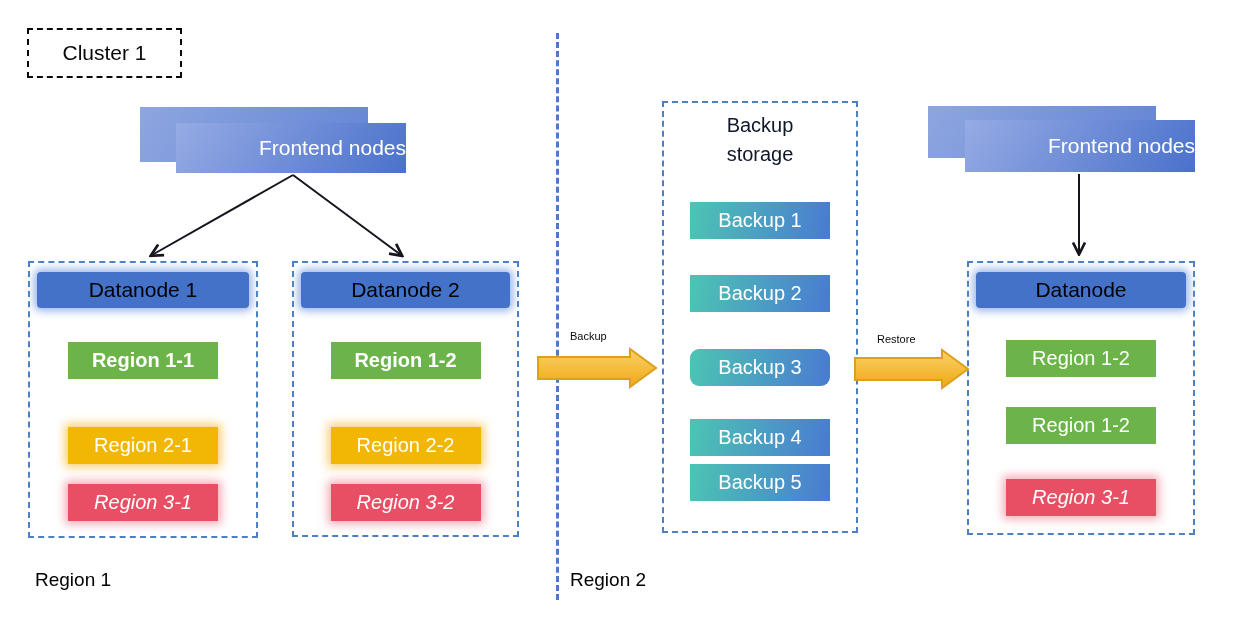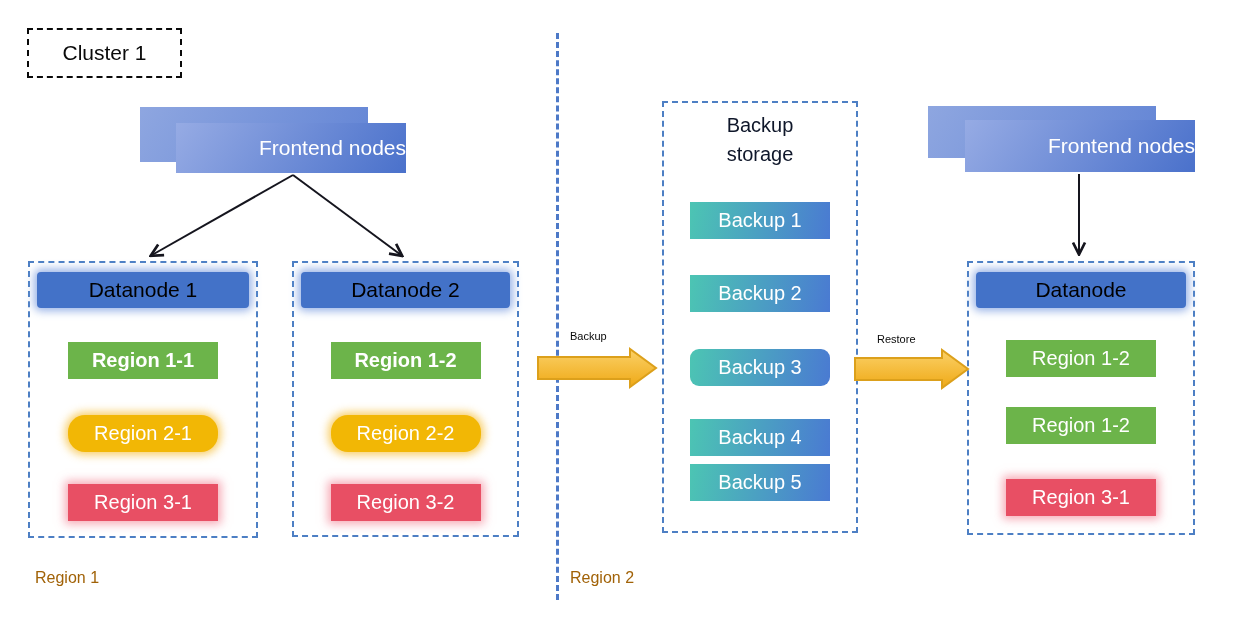--- a/index.html
+++ b/index.html
@@ -47,22 +47,22 @@
     box-shadow:0 0 9px 3px rgba(128,160,225,0.8);
   }
 
   .region {
     position:absolute; left:50%; transform:translateX(-50%);
     width:150px; height:37px; color:#ffffff; font-size:20px;
     display:flex; align-items:center; justify-content:center;
   }
   .region.green  { background:#6cb44a; }
   .region.yellow { background:#f2b705; box-shadow:0 0 9px 3px rgba(245,190,55,0.75); }
-  .region.red    { background:#e84f64; box-shadow:0 0 9px 3px rgba(240,110,130,0.6); }
-  .r-top-0 { top:79px;font-weight:bold; }  .r-top-1 { top:152px;border-radius:17px; } .r-top-2 { top:221px; }
+  .region.red    { background:#e84f64; box-shadow:0 0 9px 3px rgba(240,110,130,0.6);font-style:italic; }
+  .r-top-0 { top:79px;font-weight:bold; }  .r-top-1 { top:164px; } .r-top-2 { top:221px; }
   .r3-top-0 { top:77px; } .r3-top-1 { top:144px; } .r3-top-2 { top:216px; }
 
   
   .backup-box {
     position:absolute; left:662px; top:101px; width:192px; height:428px;
     border:2px dashed #4d7fc4; background:#ffffff;
   }
   .backup-title {
     position:absolute; top:8px; left:50%; transform:translateX(-50%);
     width:110px; text-align:center; color:#0f172a;
@@ -78,21 +78,21 @@
   .b-top-3 { top:316px; } .b-top-4 { top:361px; }
 
   
   .divider {
     position:absolute; left:556px; top:33px; height:567px; width:0;
     border-left:3px dashed #4d79c7;
   }
   .flow-label { position:absolute; font-size:11px; color:#0a0a0a; }
   .flow-label.backup  { left:570px; top:330px; }
   .flow-label.restore { left:877px; top:333px; }
-  .footnote { position:absolute; font-size:16px; color:#a16207; }
+  .footnote { position:absolute; font-size:19px; color:#000000; }
   .footnote.left  { left:35px;  top:569px; }
   .footnote.right { left:570px; top:569px; }
 
   .overlay { position:absolute; left:0; top:0; pointer-events:none; }
 </style>
 </head>
 <body>
 
 <div class="canvas">
 

